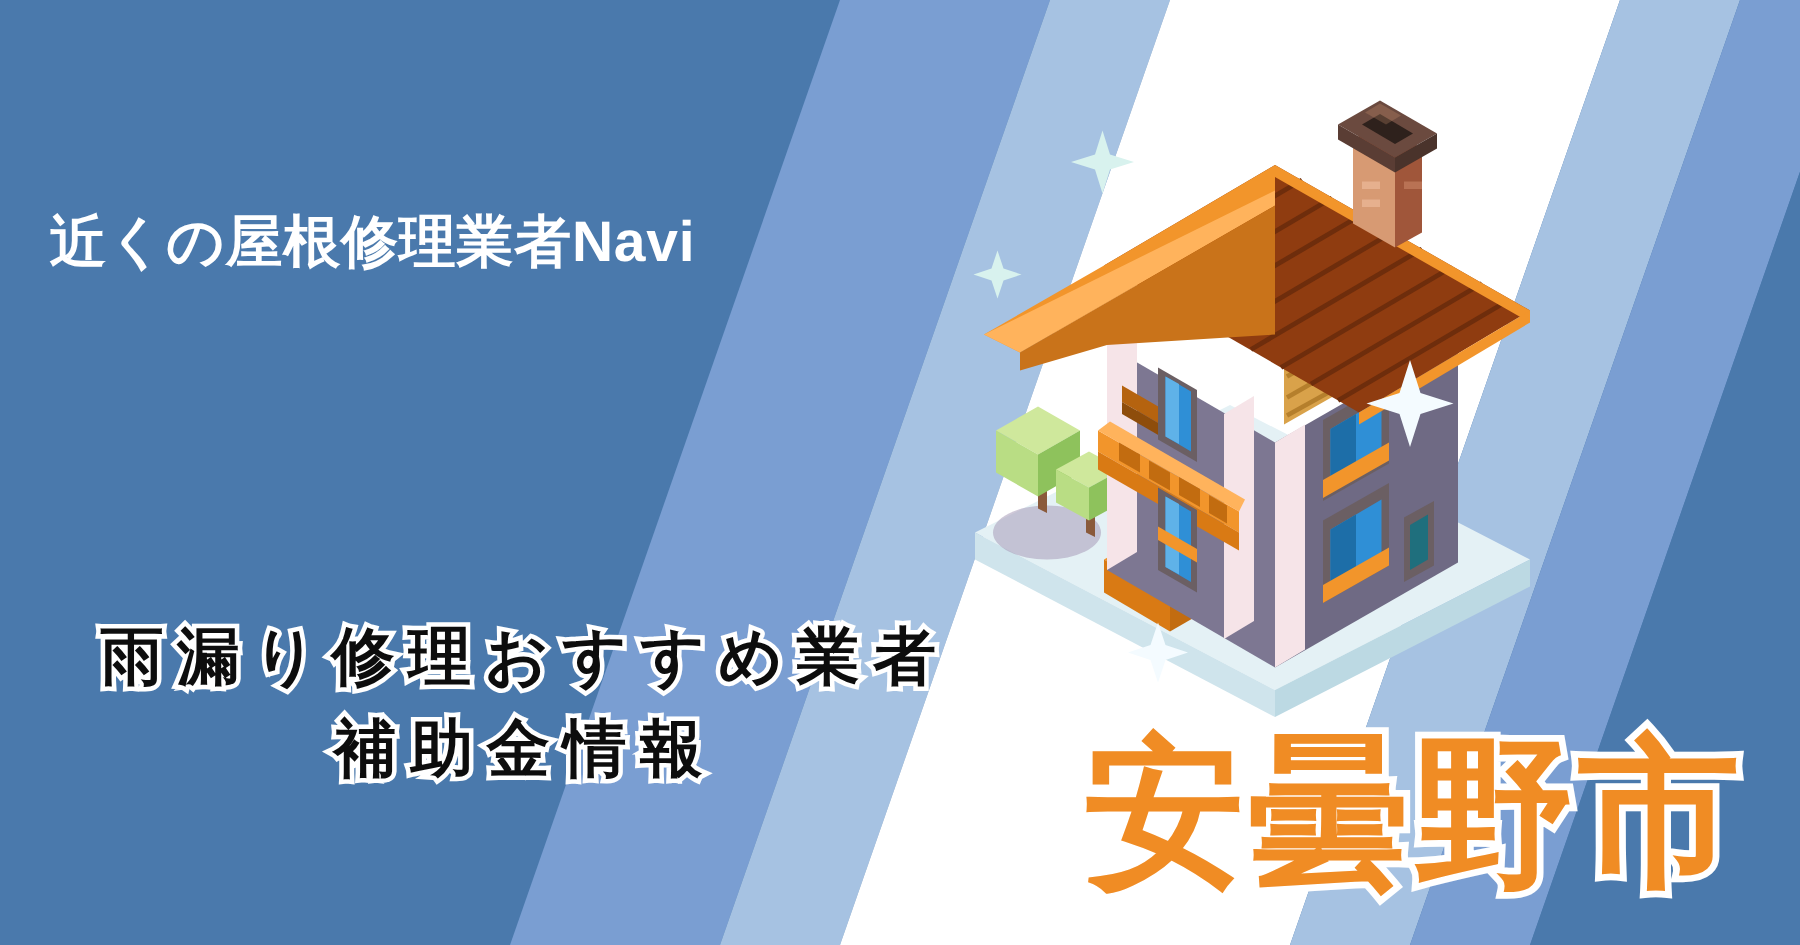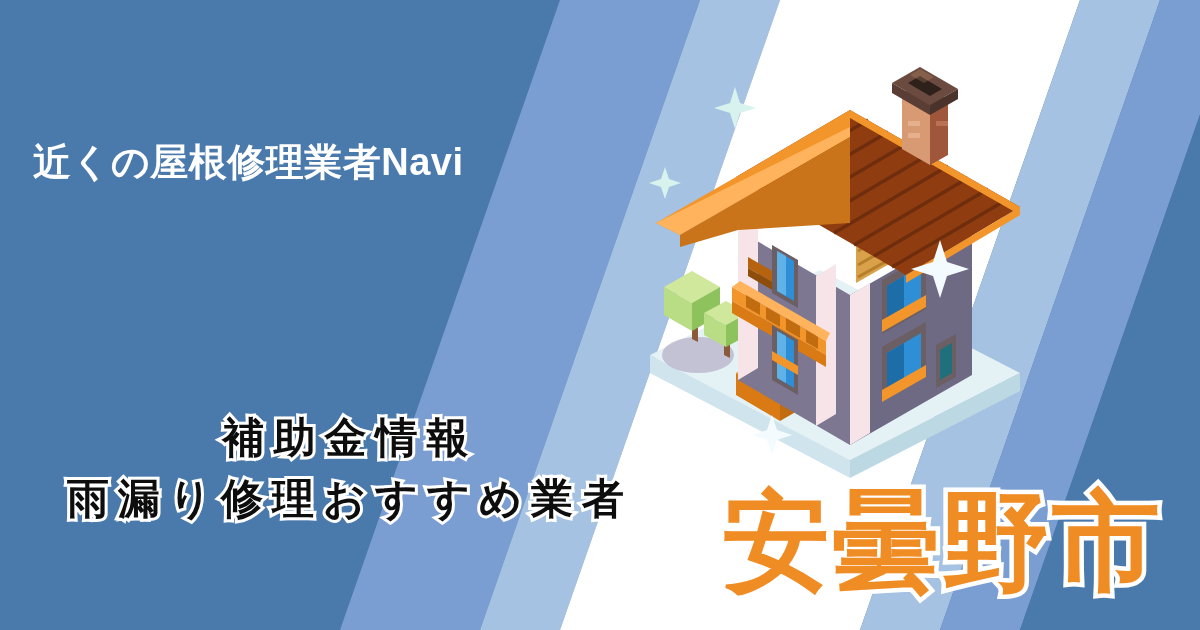--- a/index.html
+++ b/index.html
@@ -210,19 +210,19 @@
         <path d="M115,32 L120,48 L136,53 L120,58 L115,74 L110,58 L94,53 L110,48 Z" fill="#d8f2ee"></path>
         <path d="M45,112 L49,124 L61,128 L49,132 L45,144 L41,132 L29,128 L41,124 Z" fill="#d8f2ee"></path>
         <path d="M152,360 L157,375 L172,380 L157,385 L152,400 L147,385 L132,380 L147,375 Z" fill="#f4fbff"></path>
       </g>
     </svg>
   </div>
 
   <div class="logo">近くの屋根修理業者Navi</div>
 
   <div class="headline">
+    <span class="hl-line">雨漏り修理おすすめ業者</span>
     <span class="hl-line">補助金情報</span>
-    <span class="hl-line">雨漏り修理おすすめ業者</span>
   </div>
 
   <div class="city">安曇野市</div>
 
 </div>
 
 </body></html>

